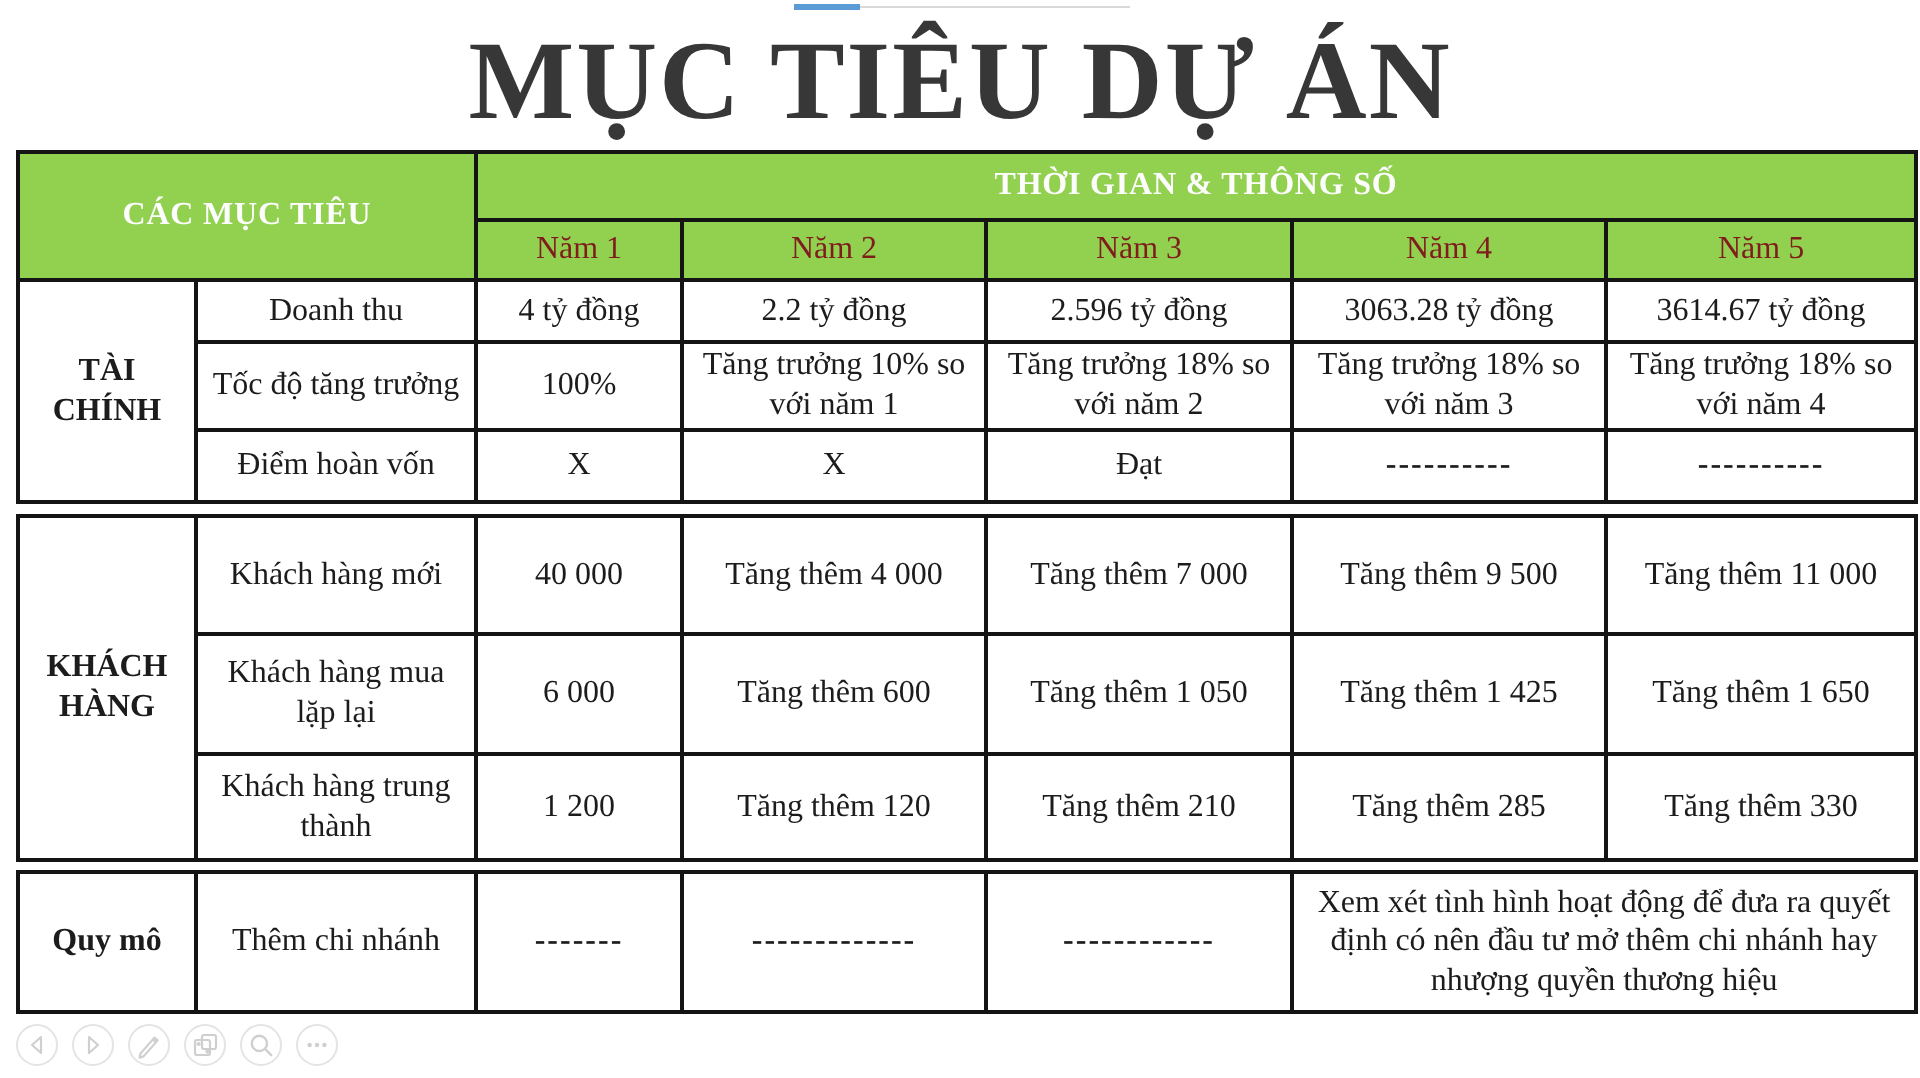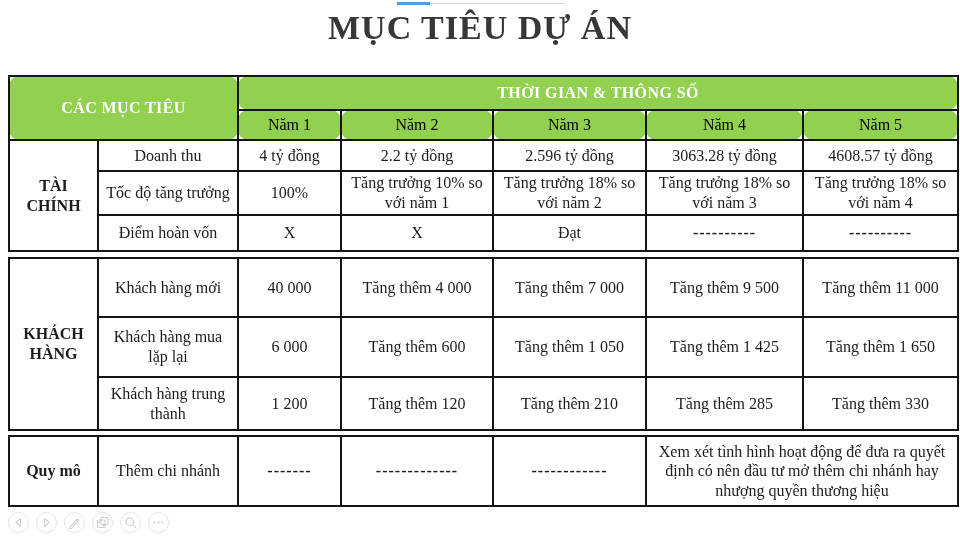--- a/index.html
+++ b/index.html
@@ -8,31 +8,31 @@
 
   .stage { position:relative; width:960px; height:539px; background:#fff; }
 
   
   .edge-line   { position:absolute; top:3px; left:397px; width:168px; height:1px;
                  background:var(--strip-gray,#d9d9d9); }
   .edge-accent { position:absolute; top:2px; left:397px; width:33px; height:3px;
                  background:var(--strip-blue,#5b9bd5); }
 
   .slide-title { position:absolute; top:9px; left:0; right:0; text-align:center;
-                 font-size:34px; font-weight:bold; color:#373737; letter-spacing:1px; }
+                 font-size:56px; font-weight:bold; color:#373737; letter-spacing:1px; }
 
   .tbl-wrap { position:absolute; left:8px; top:75px; width:949px; }
   table.tbl { border-collapse:collapse; table-layout:fixed; width:949px; }
   table.tbl td { border:2px solid #141414; text-align:center; vertical-align:middle;
                  font-size:16px; padding:1px 4px; line-height:1.22; }
   .gap5 { margin-top:5px; } .gap4 { margin-top:4px; }
 
-  td.green  { background:var(--table-green,#92d050);border-radius:10px; }
+  td.green  { background:var(--table-green,#92d050); }
   td.hdr-white { color:#fdfdfd; font-weight:bold; font-size:18px; letter-spacing:.4px; }
-  td.year   { font-size:17px; color:#000000; }
+  td.year   { font-size:17px; color:#7f1d1d; }
   td.group  { font-size:17px; padding:1px 9px;font-weight:bold; }
   td.lbl    { font-size:16px; }
   td.big    { font-size:29px; }
   td.dashes { font-size:17px; font-weight:bold; letter-spacing:1px; }
   td.note   { font-size:15px; line-height:1.3; padding:2px 6px;margin-left:31px; }
 
   
   .toolbar { position:absolute; left:8px; top:512px; display:flex; gap:7px; }
   .tb-btn { width:21px; height:21px; border-radius:50%; border:1px solid #e4e4e4;
             background:#fff; display:flex; align-items:center; justify-content:center;
@@ -73,21 +73,21 @@
         <td class="green year">Năm 4</td>
         <td class="green year">Năm 5</td>
       </tr>
       <tr style="height:31px">
         <td rowspan="3" class="group">TÀI CHÍNH</td>
         <td class="lbl">Doanh thu</td>
         <td>4 tỷ đồng</td>
         <td>2.2 tỷ đồng</td>
         <td>2.596 tỷ đồng</td>
         <td>3063.28 tỷ đồng</td>
-        <td>4608.57 tỷ đồng</td>
+        <td>3614.67 tỷ đồng</td>
       </tr>
       <tr style="height:44px">
         <td class="lbl">Tốc độ tăng trưởng</td>
         <td>100%</td>
         <td>Tăng trưởng 10% so với năm 1</td>
         <td>Tăng trưởng 18% so với năm 2</td>
         <td>Tăng trưởng 18% so với năm 3</td>
         <td>Tăng trưởng 18% so với năm 4</td>
       </tr>
       <tr style="height:36px">

